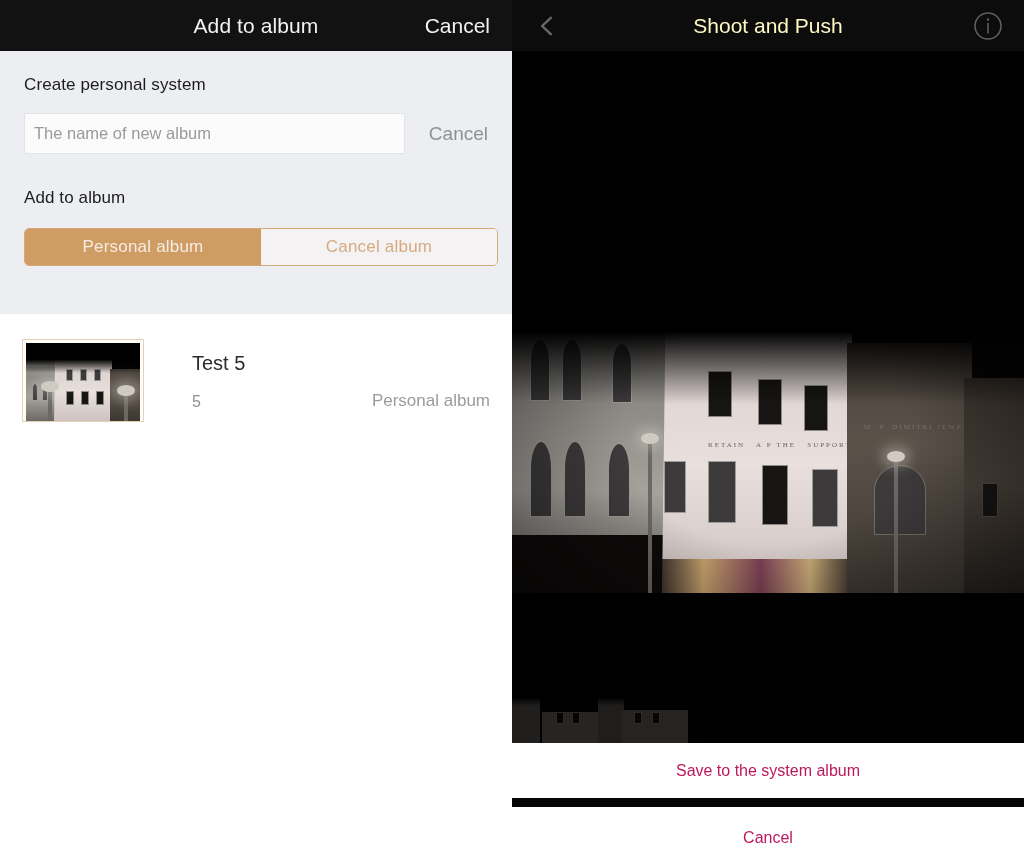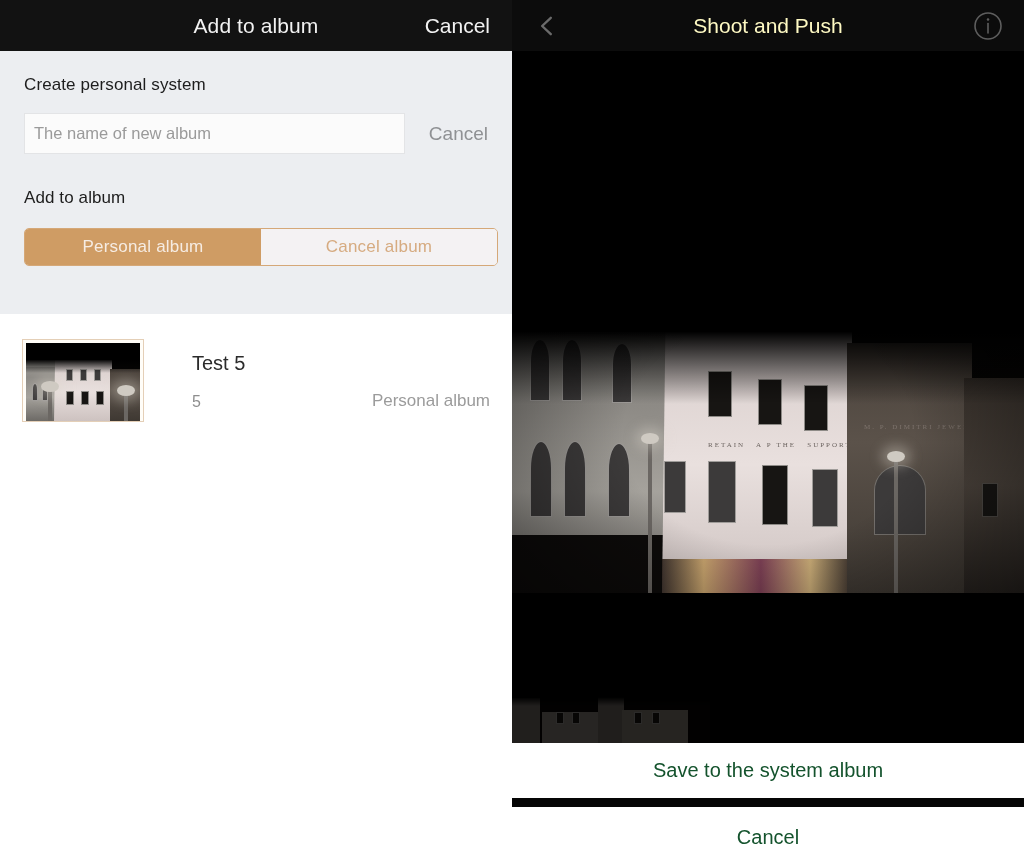--- a/index.html
+++ b/index.html
@@ -196,22 +196,22 @@
     position: absolute;
     left: 0; top: 743px;
     width: 512px; height: 125px;
     background: #ffffff;
   }
   .sheet-action {
     height: 55px;
     display: flex;
     align-items: center;
     justify-content: center;
-    font-size: 20px;
-    color: #14532d;
+    font-size: 16px;
+    color: #be185d;
     cursor: pointer;
   }
   .sheet-bar { height: 9px; background: #050505; }
   .sheet-action.cancel { height: 61px; }
 
   
   .facade-scene { position: absolute; inset: 0; background: #070605; }
   .bld { position: absolute; bottom: 0; }
   .bldA {
     left: -4px; width: 160px; height: 268px;

